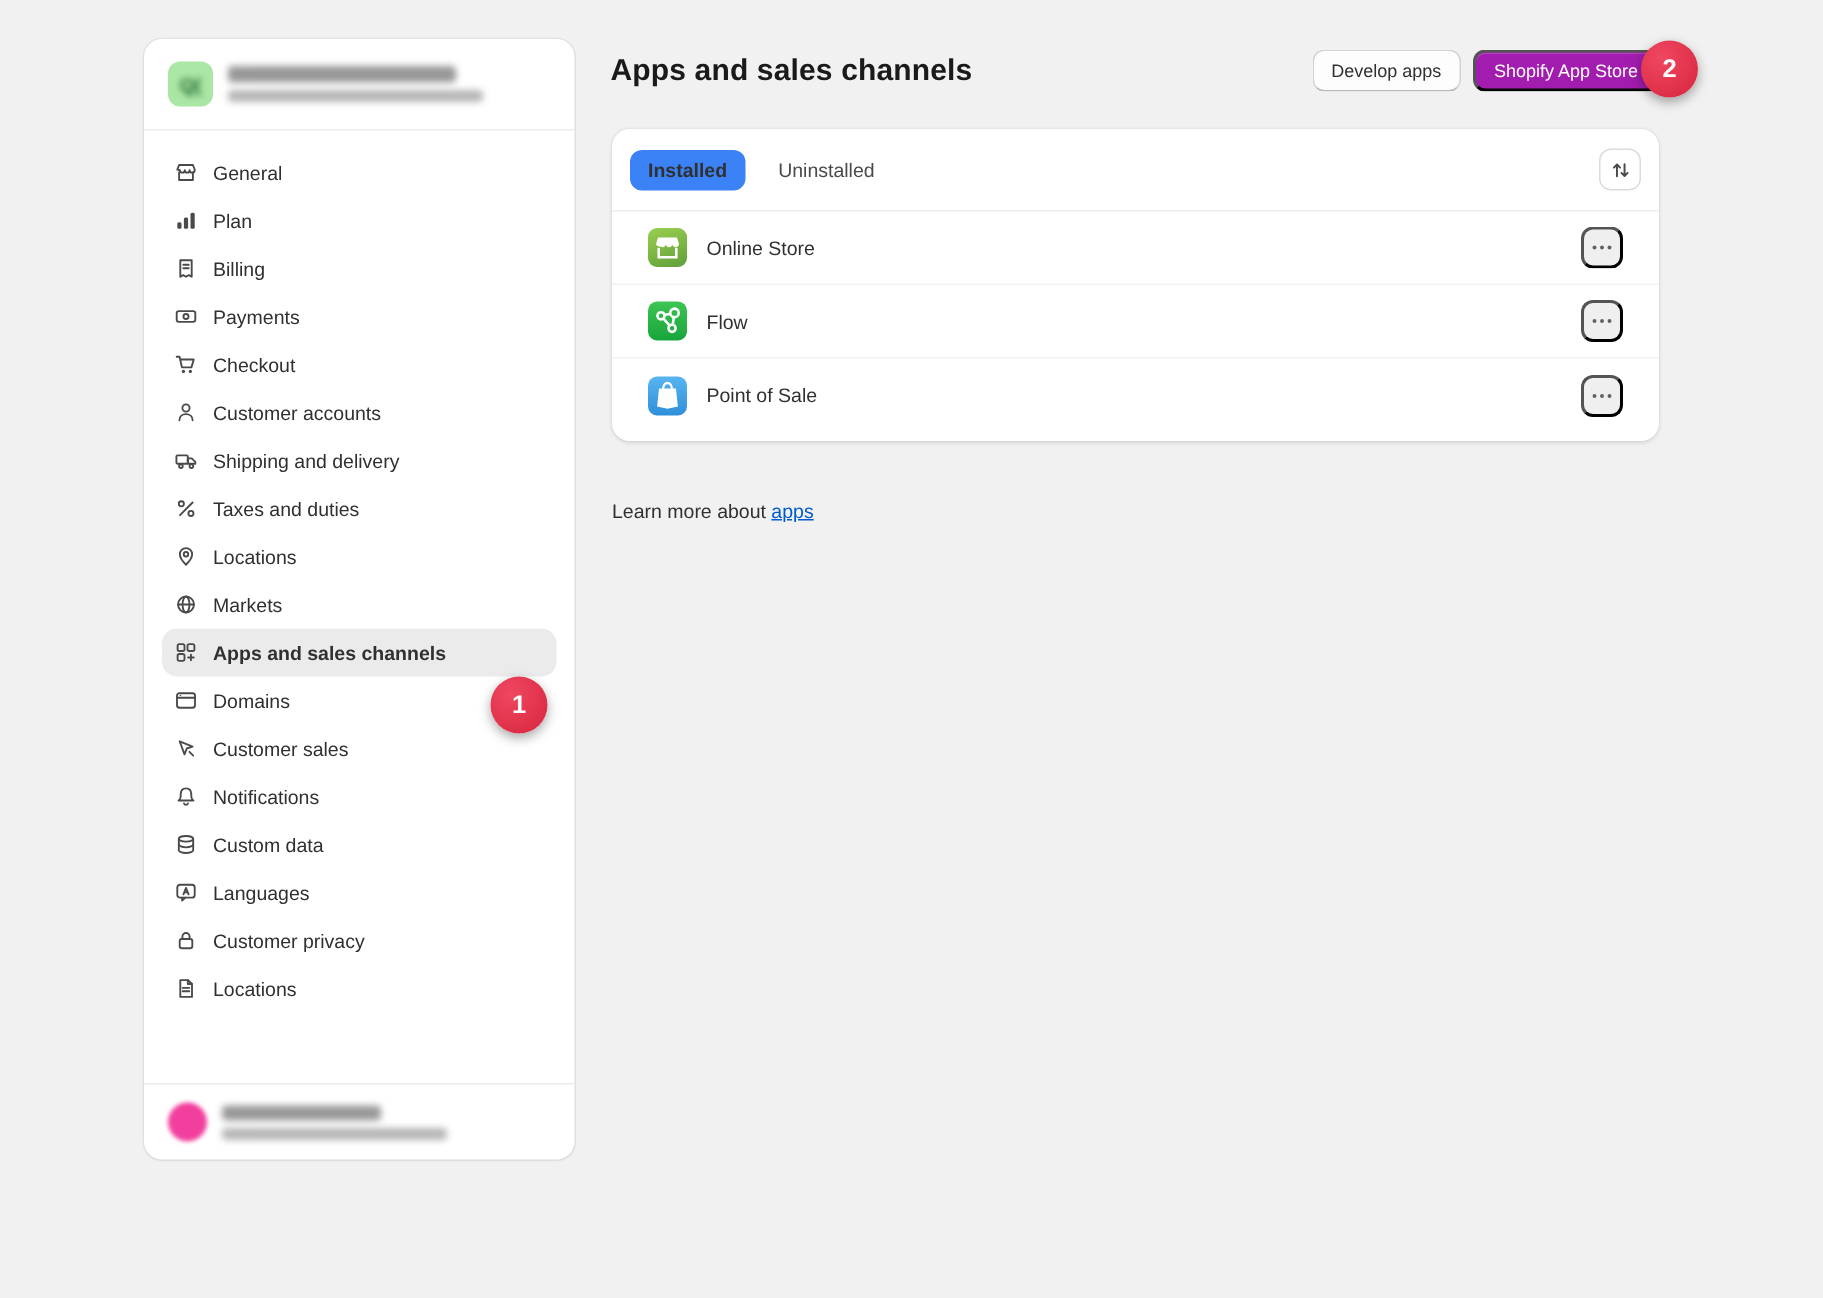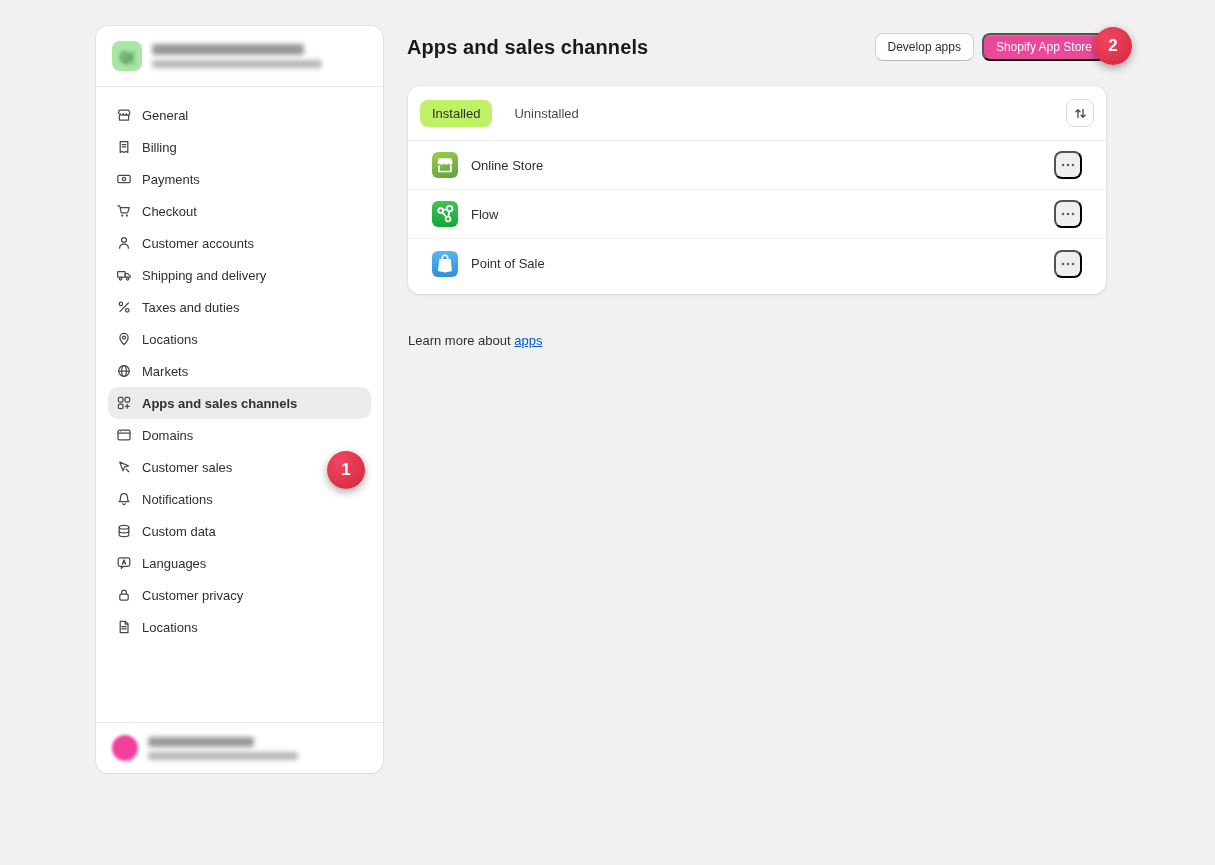--- a/index.html
+++ b/index.html
@@ -36,28 +36,28 @@
          display:flex;align-items:center;justify-content:center;box-shadow:0 3px 8px rgba(0,0,0,.35)}
   .badge-1{left:327px;top:451px}
   .badge-2{left:1094px;top:27px}
 
   
   .page-header{position:absolute;left:407px;top:33px;width:699px;display:flex;align-items:center}
   .page-title{font-size:20px;font-weight:700;color:#1a1a1a;letter-spacing:.1px}
   .header-actions{margin-left:auto;display:flex;gap:8px}
   .btn{height:28px;display:flex;align-items:center;padding:0 12px;border-radius:8px;font-size:12px;font-weight:400;cursor:pointer;white-space:nowrap}
   .btn-secondary{background:#fdfdfd;border:1px solid #d4d4d4;border-bottom-color:#b9b9b9;color:#303030}
-  .btn-primary{background:#ec4899;color:#fff;box-shadow:inset 0 1px 0 rgba(255,255,255,.18)}
+  .btn-primary{background:#a21caf;color:#fff;box-shadow:inset 0 1px 0 rgba(255,255,255,.18)}
 
   
   .card{position:absolute;left:408px;top:86px;width:698px;background:#fff;border-radius:12px;
         box-shadow:0 1px 3px rgba(26,26,26,.12),0 0 0 1px rgba(0,0,0,.02)}
   .tabbar{display:flex;align-items:center;gap:10px;padding:13px 12px;border-bottom:1px solid #ebebeb}
   .tab{padding:6px 12px;border-radius:8px;font-size:13px;font-weight:500;color:#4a4a4a;cursor:pointer}
-  .tab.selected{background:#bef264;color:#303030;font-weight:400}
+  .tab.selected{background:#3b82f6;color:#303030;font-weight:700}
   .sort-btn{margin-left:auto;width:28px;height:28px;border:1px solid #dcdcdc;border-radius:8px;background:#fff;
             display:flex;align-items:center;justify-content:center;color:#4a4a4a;cursor:pointer}
   .sort-btn svg{width:15px;height:15px}
 
   .app-list{padding:0 0 6px}
   .app-row{display:flex;align-items:center;gap:13px;height:49px;padding:0 24px;border-bottom:1px solid #f1f1f1}
   .app-row:last-child{border-bottom:none}
   .app-icon{width:26px;height:26px;border-radius:6px;overflow:hidden;display:flex;align-items:center;justify-content:center;flex:0 0 auto}
   .app-icon svg{width:26px;height:26px}
   .icon-online-store{background:linear-gradient(160deg,#9bcf4f,#5f9f3a)}
@@ -90,20 +90,30 @@
       <span class="nicon">
           <svg viewBox="0 0 16 16" fill="none" stroke="currentColor" stroke-width="1.25" stroke-linecap="round" stroke-linejoin="round">
             <path d="M3.4 8v5h9.2V8"></path>
             <path d="M2.2 6l1.2-3h9.2l1.2 3v.5c0 .9-.8 1.6-1.7 1.6S10.4 7.4 10.4 6.5c0 .9-.7 1.6-1.6 1.6S7.2 7.4 7.2 6.5c0 .9-.7 1.6-1.6 1.6S3.9 7.4 3.9 6.5z"></path>
           </svg>
         </span>
       <span class="nlabel">General</span>
     </div>
     <div class="nav-item">
       <span class="nicon">
+          <svg viewBox="0 0 16 16" fill="currentColor">
+            <rect x="2.2" y="9.2" width="2.8" height="4.3" rx="1"></rect>
+            <rect x="6.6" y="6" width="2.8" height="7.5" rx="1"></rect>
+            <rect x="11" y="2.8" width="2.8" height="10.7" rx="1"></rect>
+          </svg>
+        </span>
+      <span class="nlabel">Plan</span>
+    </div>
+    <div class="nav-item">
+      <span class="nicon">
           <svg viewBox="0 0 16 16" fill="none" stroke="currentColor" stroke-width="1.25" stroke-linecap="round" stroke-linejoin="round">
             <path d="M4.2 2.5h7.6v11l-1.9-1.1-1.9 1.1-1.9-1.1-1.9 1.1z"></path>
             <path d="M6.2 5.5h3.6M6.2 7.8h3.6"></path>
           </svg>
         </span>
       <span class="nlabel">Billing</span>
     </div>
     <div class="nav-item">
       <span class="nicon">
           <svg viewBox="0 0 16 16" fill="none" stroke="currentColor" stroke-width="1.25" stroke-linecap="round" stroke-linejoin="round">

